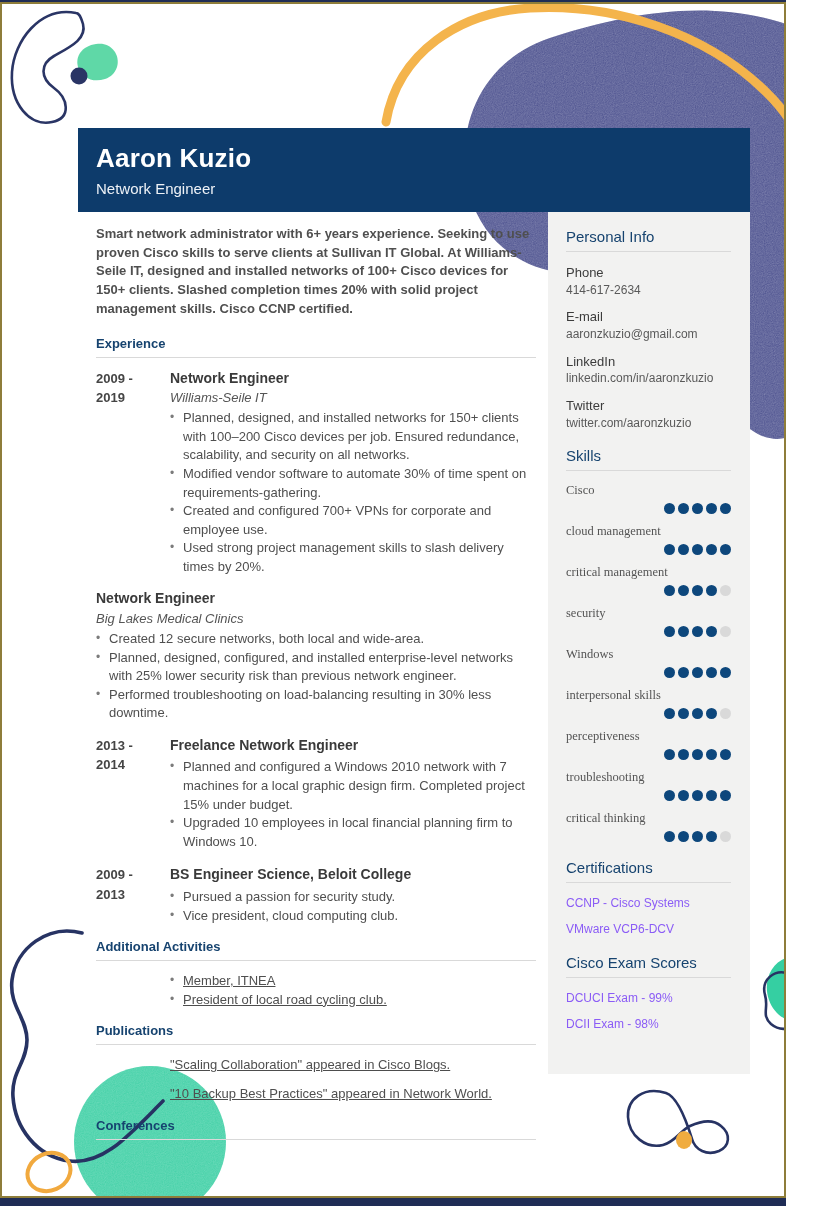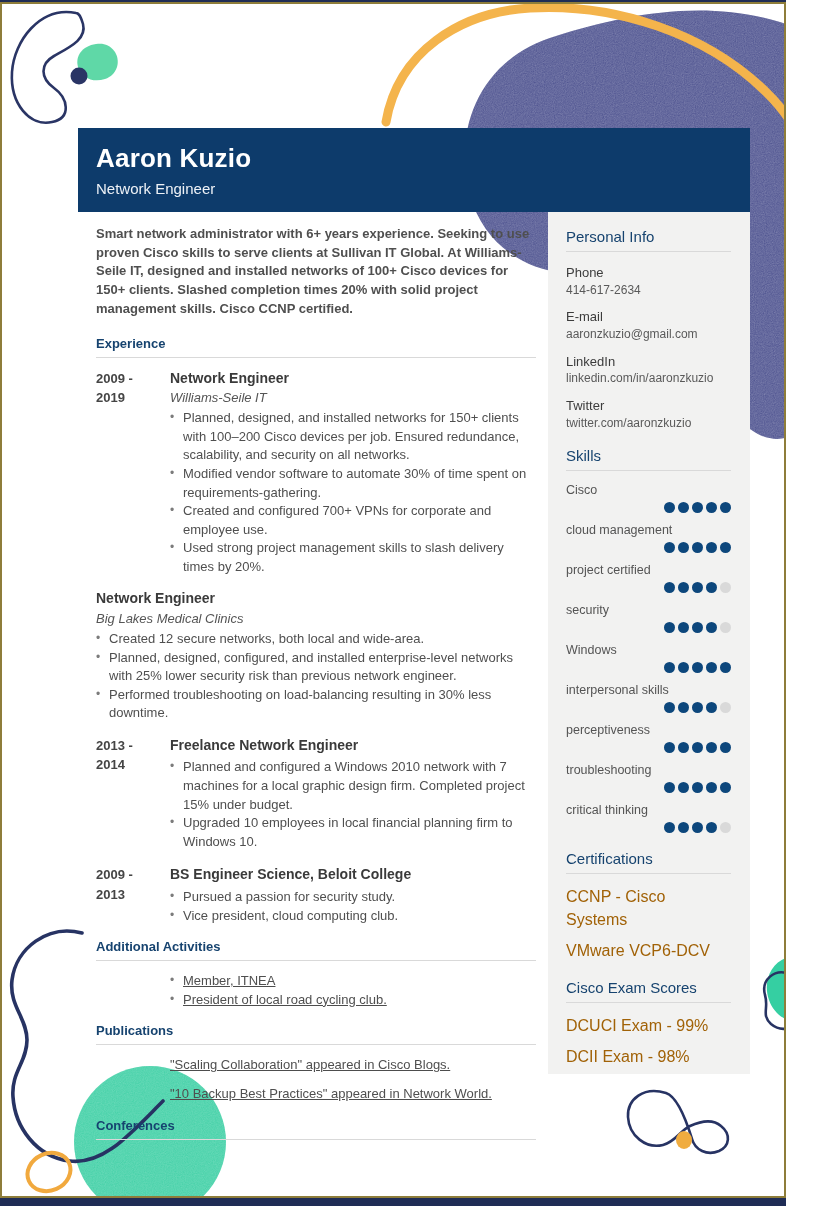--- a/index.html
+++ b/index.html
@@ -28,26 +28,26 @@
 
   
   .sidebar{position:absolute;left:548px;top:212px;width:202px;height:862px;background:var(--sidebar_bg);z-index:5;padding:16px 19px 0 18px;}
   .sb-title{color:var(--heading_text);font-size:15px;font-weight:normal;padding-bottom:6px;border-bottom:1px solid var(--rule);margin-bottom:12px;}
   .sb-section{margin-bottom:4px;}
   .sb-section + .sb-section .sb-title{margin-top:16px;}
   .pi-item{margin-bottom:10px;}
   .pi-label{font-size:13px;font-weight:normal;color:var(--label_text);line-height:1.35;}
   .pi-value{font-size:12px;color:#5a5a5a;line-height:1.4;}
   .skill-item{margin-bottom:8px;}
-  .skill-label{font-size:12.5px;color:#545454;margin-bottom:4px;}
+  .skill-label{font-size:12.5px;color:#545454;margin-bottom:4px;font-family:Liberation Serif, serif;}
   .skill-dots{text-align:right;line-height:13px;margin-bottom:9px;}
   .dot{display:inline-block;width:11px;height:11px;border-radius:50%;margin-left:3px;}
   .dot.filled{background:var(--dot_filled);}
   .dot.empty{background:var(--dot_empty);}
-  .sb-line{font-size:16px;color:#a16207;margin-bottom:9px;line-height:1.4;}
+  .sb-line{font-size:12px;color:#8b5cf6;margin-bottom:9px;line-height:1.4;}
 
   
   .content{position:absolute;left:96px;top:225px;width:440px;z-index:5;color:var(--body_text);}
   .summary{font-size:13px;line-height:1.44;margin-bottom:17px;color:#4f4f4f;font-weight:bold;}
   .section-title{color:var(--heading_text);font-size:13px;font-weight:bold;padding-bottom:6px;border-bottom:1px solid var(--rule);margin-bottom:11px;margin-top:4px;}
   .section{margin-bottom:14px;}
   .entry{display:flex;margin-bottom:13px;}
   .entry-dates{width:74px;flex:0 0 74px;font-size:13px;font-weight:bold;color:#454545;line-height:1.5;}
   .entry-body{flex:1;}
   .entry-role{font-size:14px;font-weight:bold;color:#3a3a3a;line-height:1.4;}
@@ -154,21 +154,21 @@
       <div id="skills-list">
           <div class="skill-item">
             <div class="skill-label">Cisco</div>
             <div class="skill-dots"><span class="dot filled"></span><span class="dot filled"></span><span class="dot filled"></span><span class="dot filled"></span><span class="dot filled"></span></div>
           </div>
           <div class="skill-item">
             <div class="skill-label">cloud management</div>
             <div class="skill-dots"><span class="dot filled"></span><span class="dot filled"></span><span class="dot filled"></span><span class="dot filled"></span><span class="dot filled"></span></div>
           </div>
           <div class="skill-item">
-            <div class="skill-label">project certified</div>
+            <div class="skill-label">critical management</div>
             <div class="skill-dots"><span class="dot filled"></span><span class="dot filled"></span><span class="dot filled"></span><span class="dot filled"></span><span class="dot empty"></span></div>
           </div>
           <div class="skill-item">
             <div class="skill-label">security</div>
             <div class="skill-dots"><span class="dot filled"></span><span class="dot filled"></span><span class="dot filled"></span><span class="dot filled"></span><span class="dot empty"></span></div>
           </div>
           <div class="skill-item">
             <div class="skill-label">Windows</div>
             <div class="skill-dots"><span class="dot filled"></span><span class="dot filled"></span><span class="dot filled"></span><span class="dot filled"></span><span class="dot filled"></span></div>
           </div>

